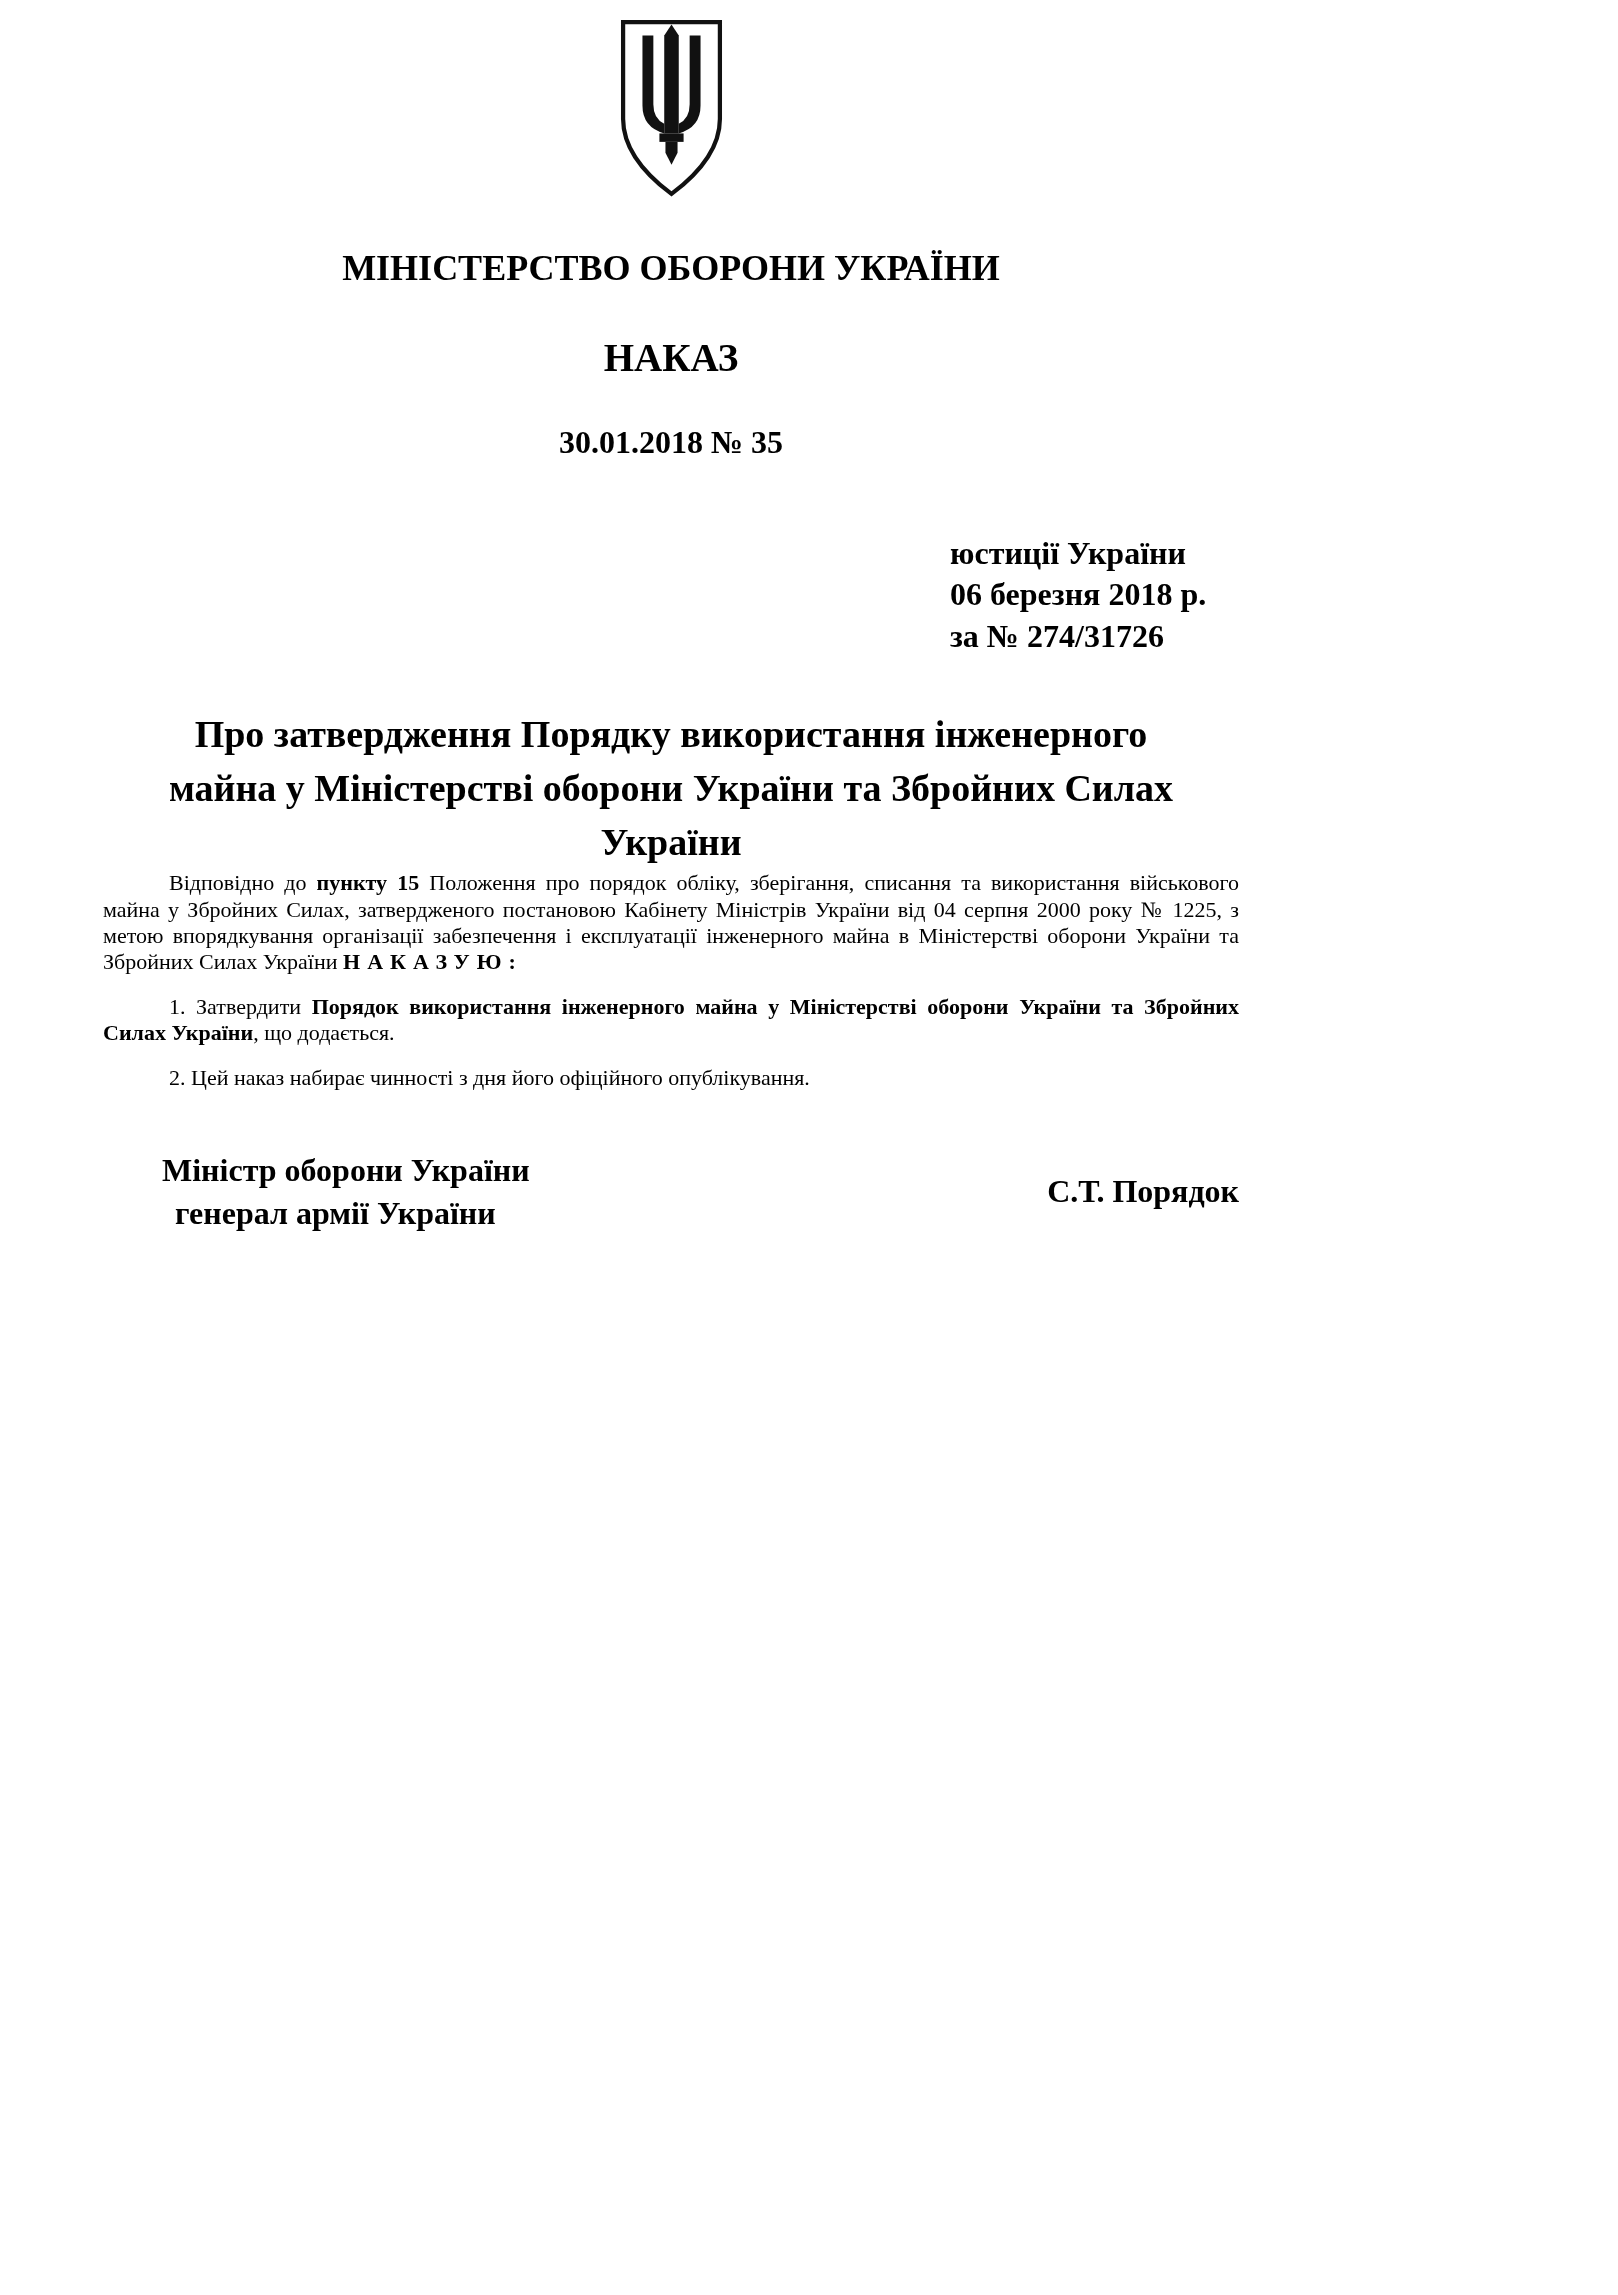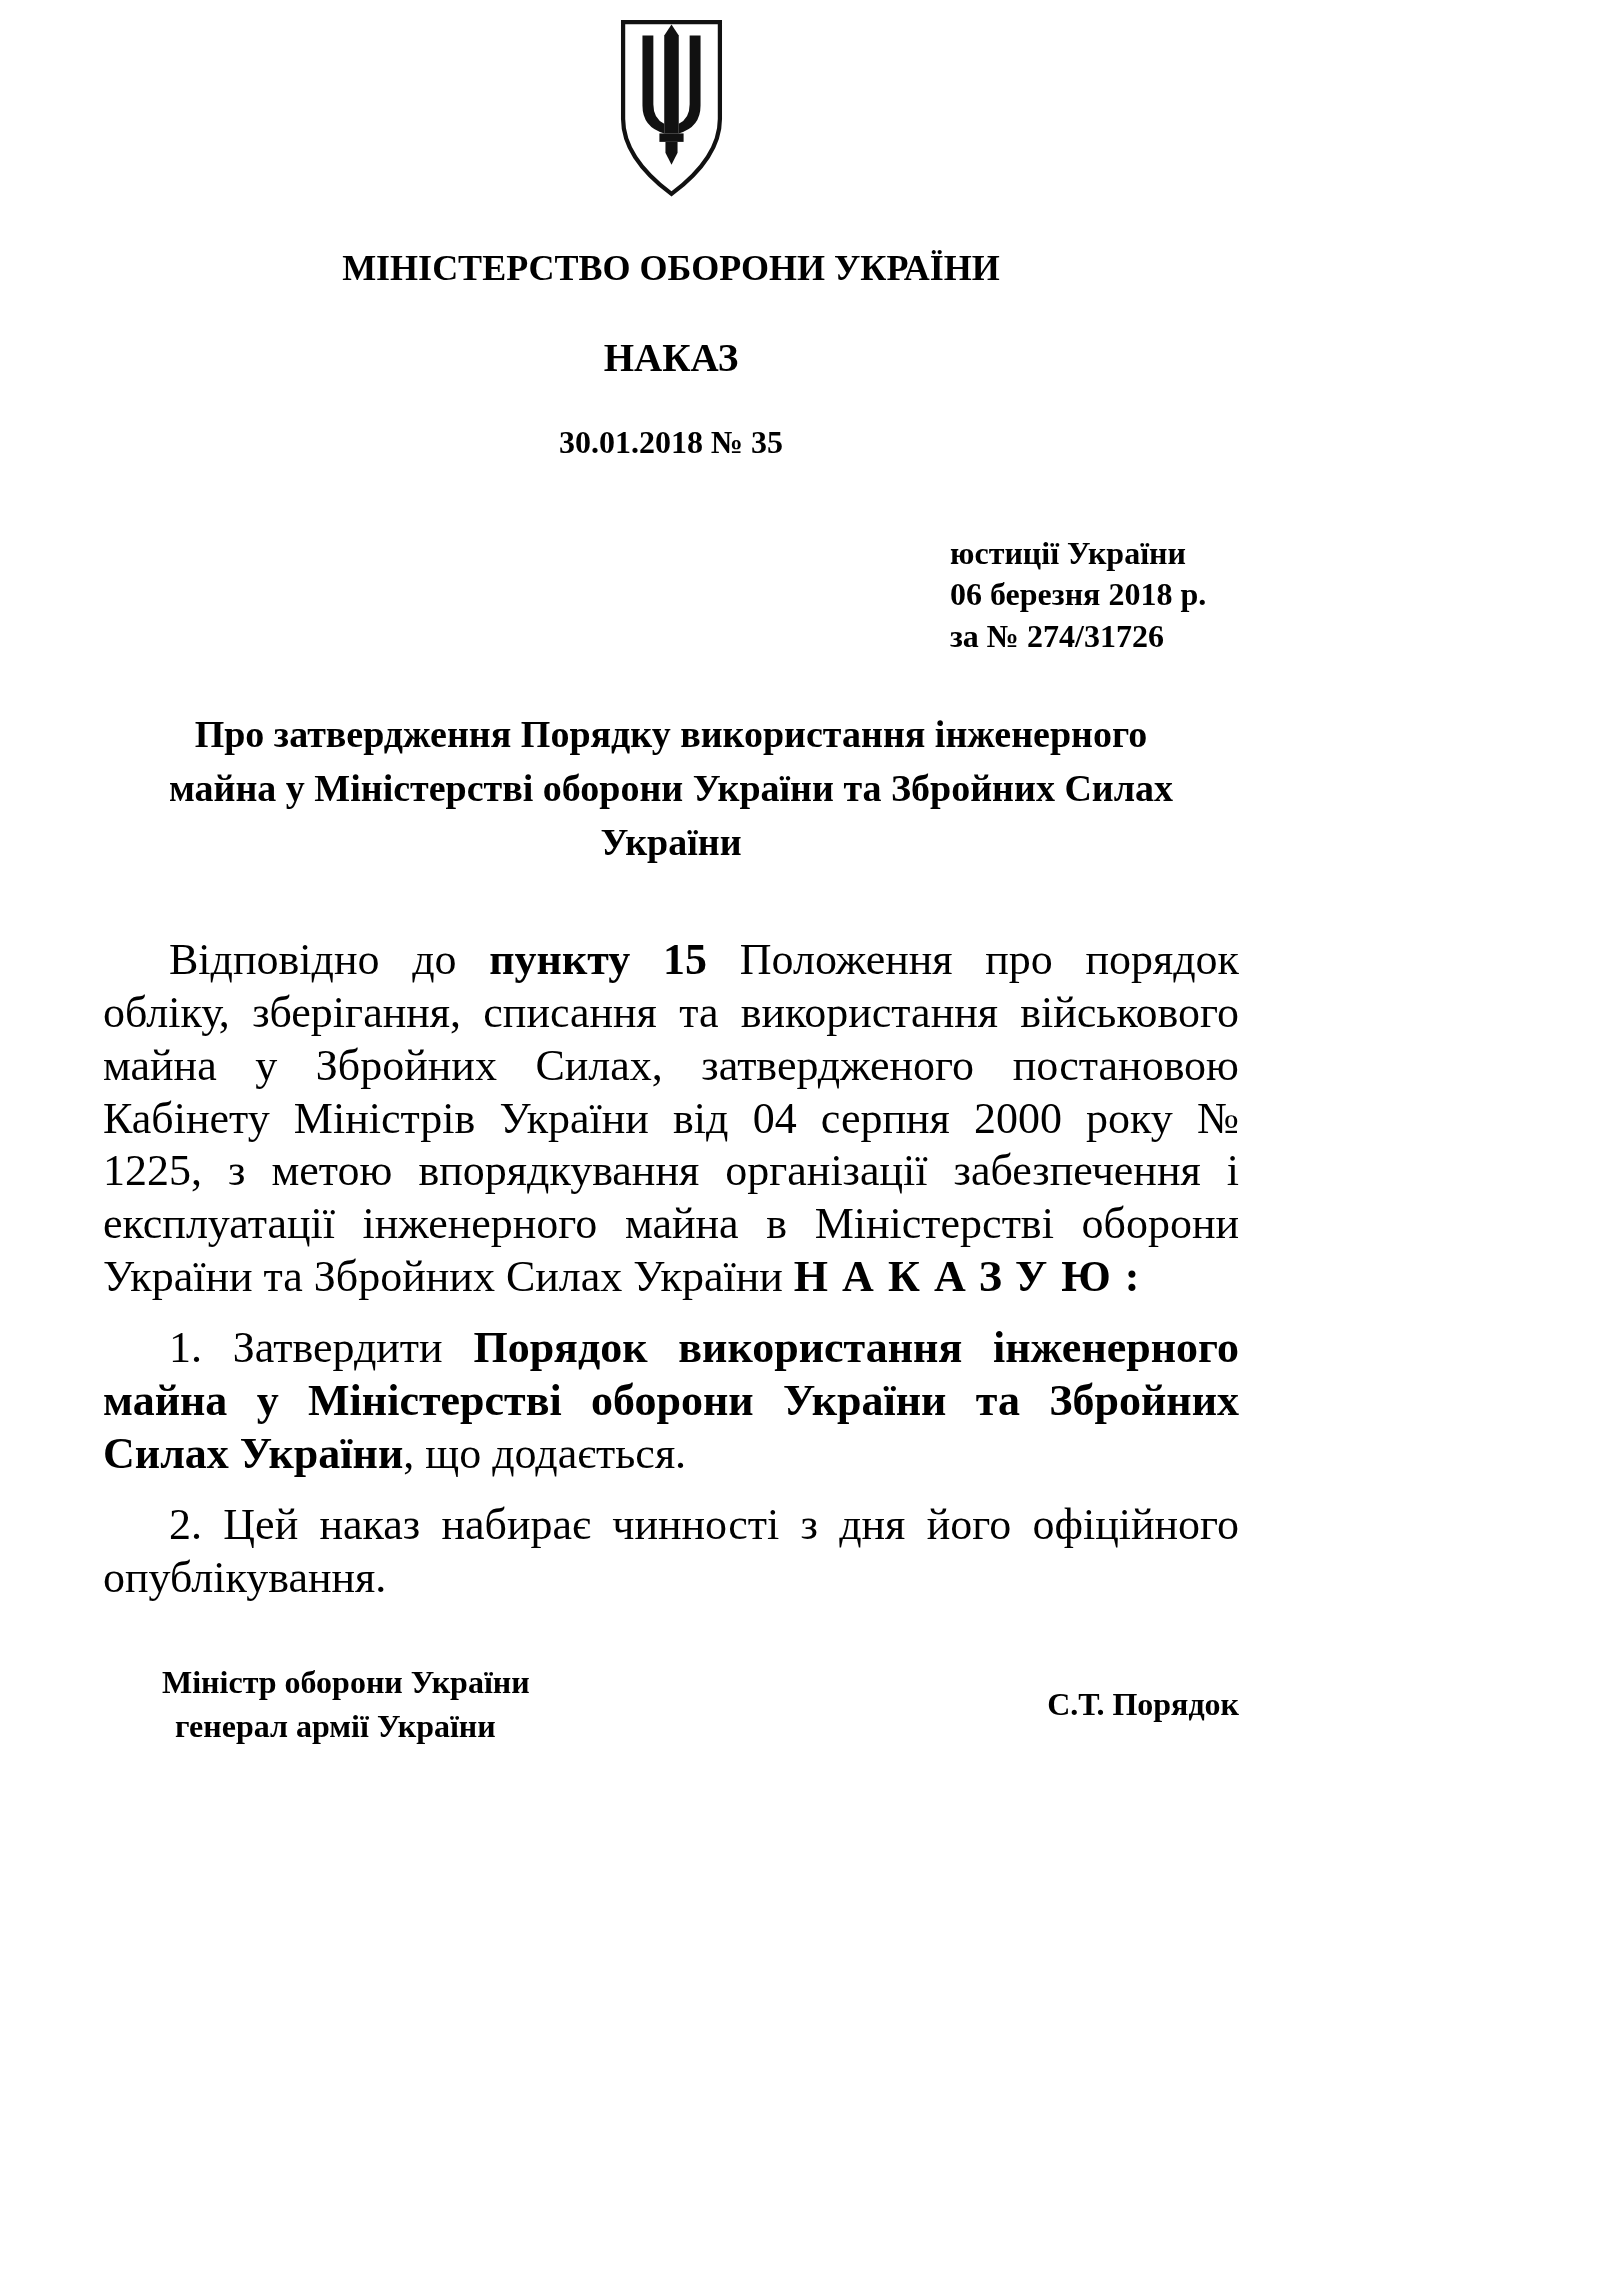--- a/index.html
+++ b/index.html
@@ -45,24 +45,23 @@
     font-weight: bold;
     line-height: 1.3;
     margin-left: 847px;
     margin-bottom: 51px;
   }
   .doc-title {
     text-align: center;
     font-size: 38px;
     font-weight: bold;
     line-height: 1.42;
-    margin-bottom: 64px;
   }
   .para {
-    font-size: 44px;
+    font-size: 22px;
     line-height: 1.2;
     text-align: justify;
     text-indent: 66px;
   }
   .intro { margin-bottom: 18.4px; }
   .item { margin-bottom: 18.4px; }
   .bold { font-weight: bold; }
   .order-word {
     font-weight: bold;
     letter-spacing: 0.32em;

